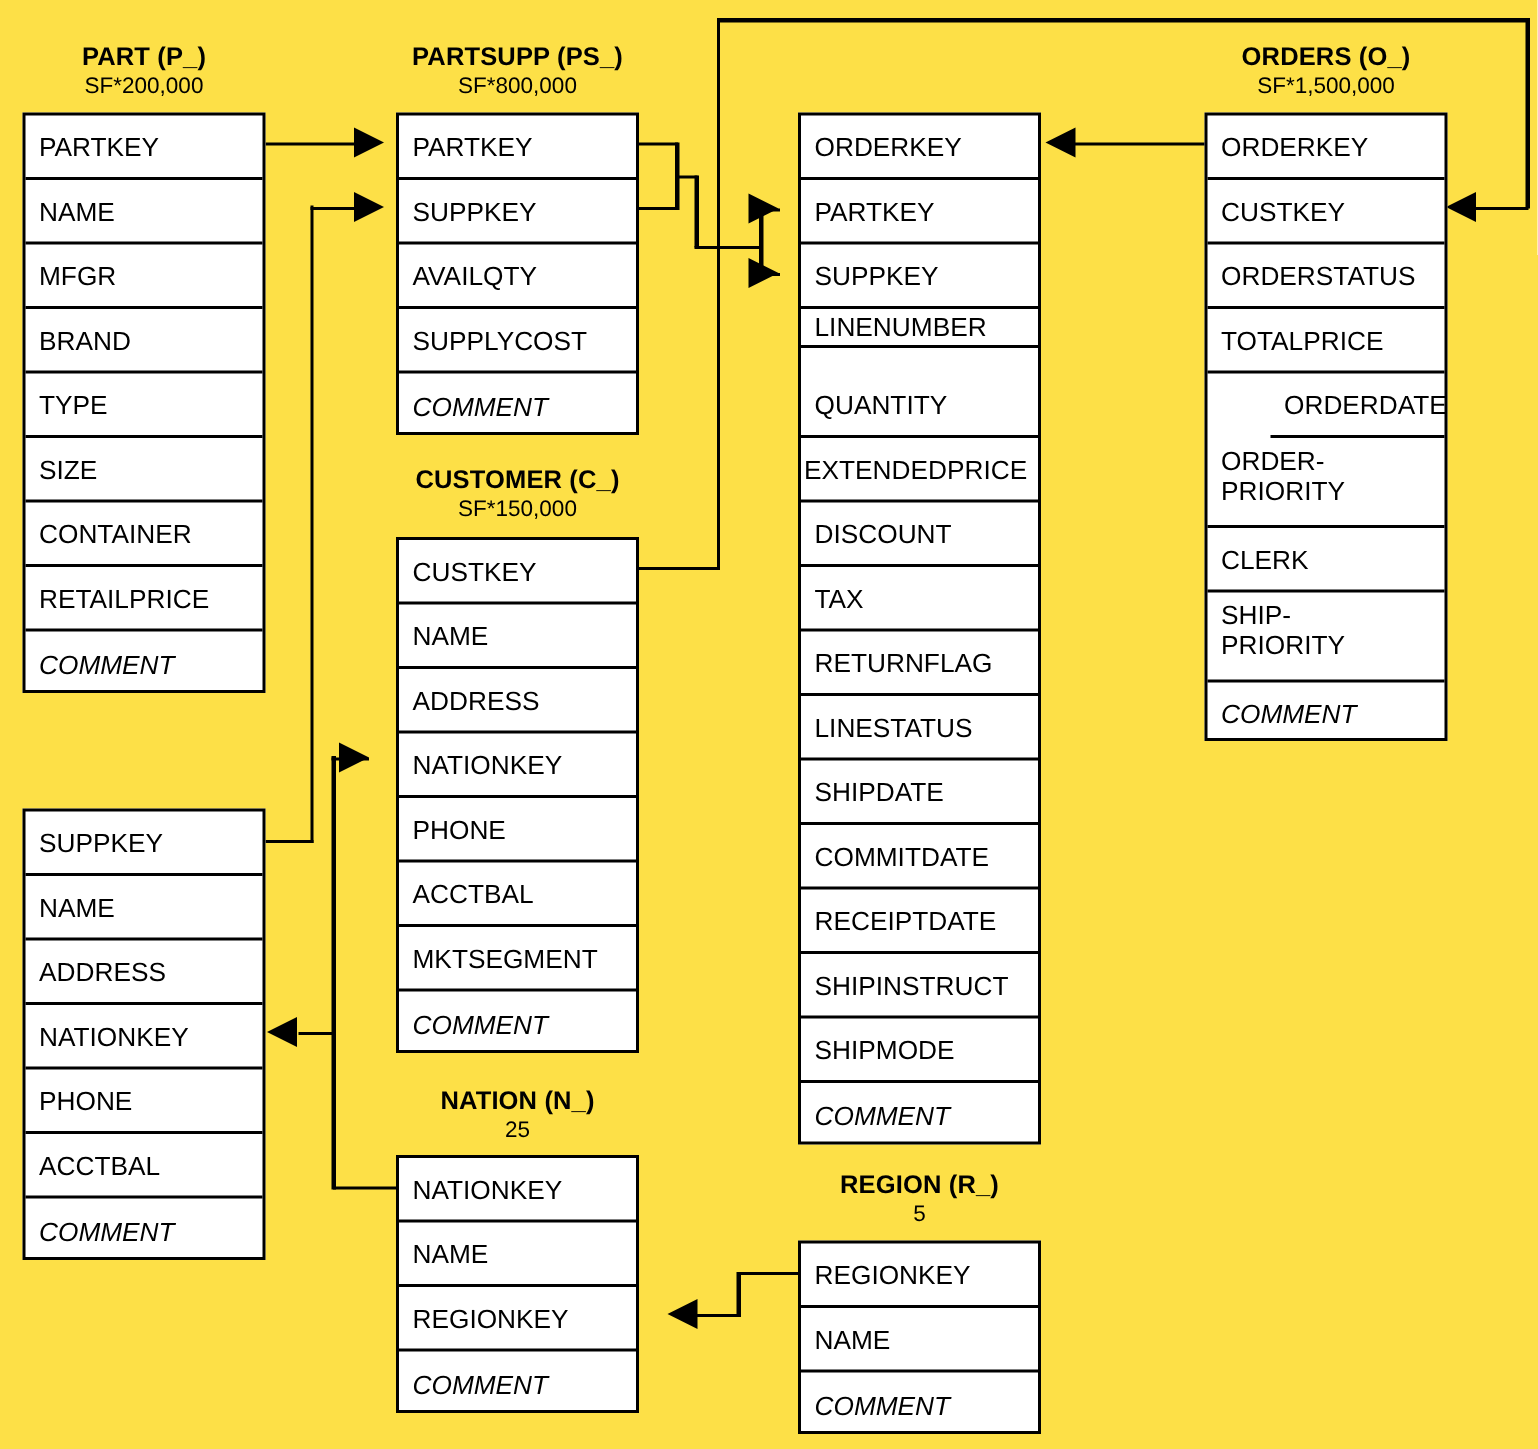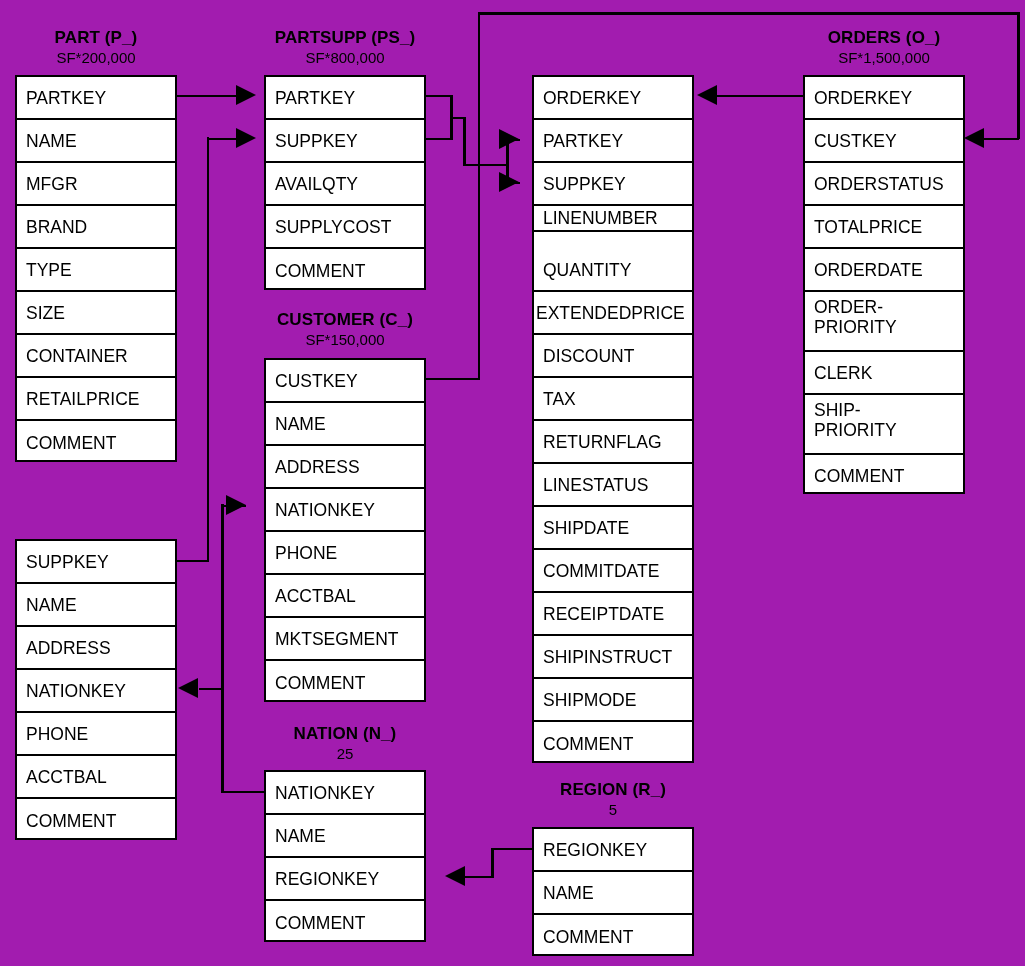--- a/index.html
+++ b/index.html
@@ -4,21 +4,21 @@
 <style>
   html, body {
     margin: 0;
     padding: 0;
     background: #ffffff;
   }
   #canvas {
     position: relative;
     width: 1025px;
     height: 966px;
-    background: #a21caf;
+    background: #fde047;
     overflow: hidden;
     font-family: "Liberation Sans", sans-serif;
     color: #000000;
   }
   .table-block {
     position: absolute;
   }
   .tbl-title {
     font-size: 17px;
     font-weight: bold;
@@ -47,21 +47,21 @@
     border-bottom: 2.5px solid #000;
     display: flex;
     align-items: center;
     padding-left: 9px;
     font-size: 17.5px;
     line-height: 20px;
     color: #000;
     overflow: visible;
     white-space: nowrap;
   }
-  .fld.last { border-bottom: none; }
+  .fld.last { border-bottom: none; font-style: italic; }
   .fld.two-line {
     display: block;
     padding-top: 5px;
   }
   .fld.two-line span { display: block; }
   .conn {
     position: absolute;
     background: #000;
   }
   .h { height: 2.5px; }
@@ -180,21 +180,21 @@
 
   <div class="table-block" style="left:803px; top:28px; width:162px;">
     <div class="tbl-title">ORDERS (O_)</div>
     <div class="tbl-card">SF*1,500,000</div>
   </div>
   <div class="tbl-box" style="left:803px; top:75px; width:162px; height:419px;">
     <div class="fld" style="top:0px; height:43px;">ORDERKEY</div>
     <div class="fld" style="top:43px; height:43px;">CUSTKEY</div>
     <div class="fld" style="top:86px; height:43px;">ORDERSTATUS</div>
     <div class="fld" style="top:129px; height:43px;">TOTALPRICE</div>
-    <div class="fld" style="top:172px; height:43px;">ORDERDATE</div>
+    <div class="fld" style="top:172px; height:43px;margin-left:42px;">ORDERDATE</div>
     <div class="fld two-line" style="top:215px; height:60px;">
       <span>ORDER-</span>
       <span>PRIORITY</span>
     </div>
     <div class="fld" style="top:275px; height:43px;">CLERK</div>
     <div class="fld two-line" style="top:318px; height:60px;">
       <span>SHIP-</span>
       <span>PRIORITY</span>
     </div>
     <div class="fld last" style="top:378px; height:41px;">COMMENT</div>

